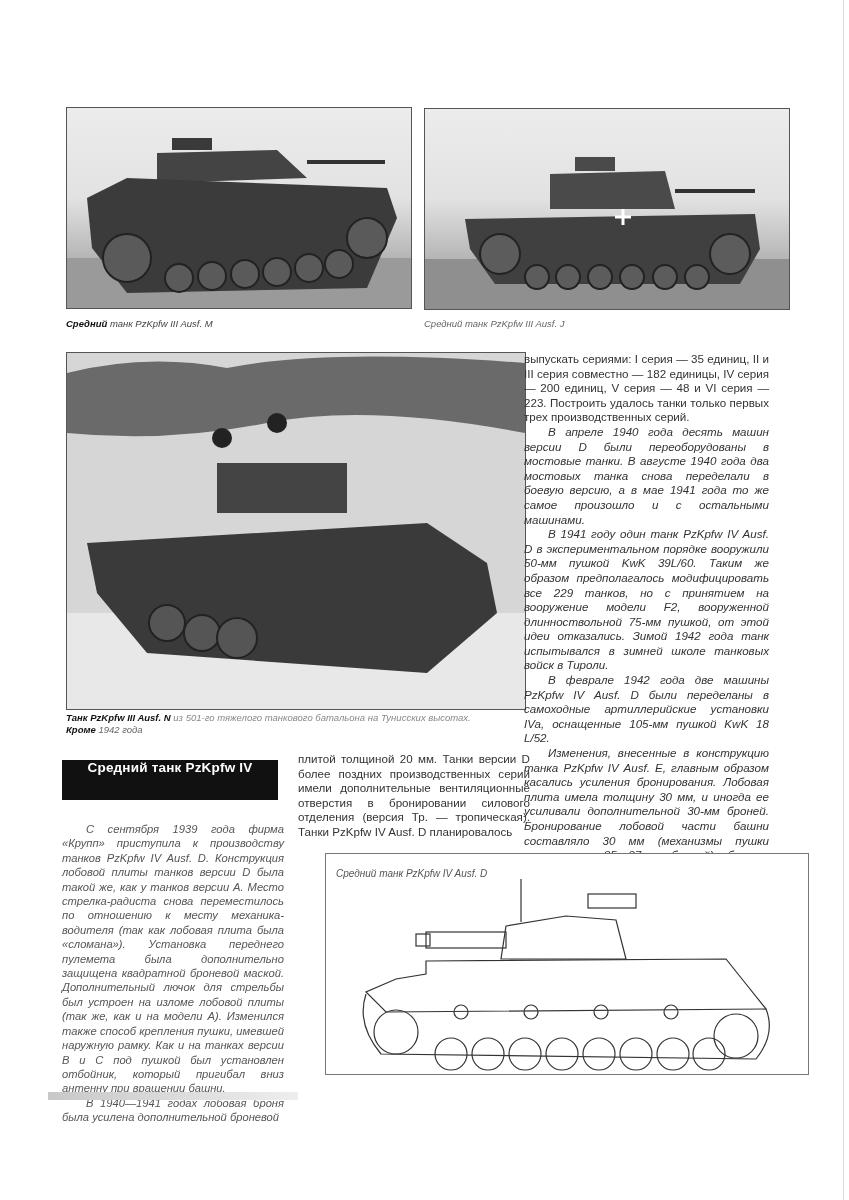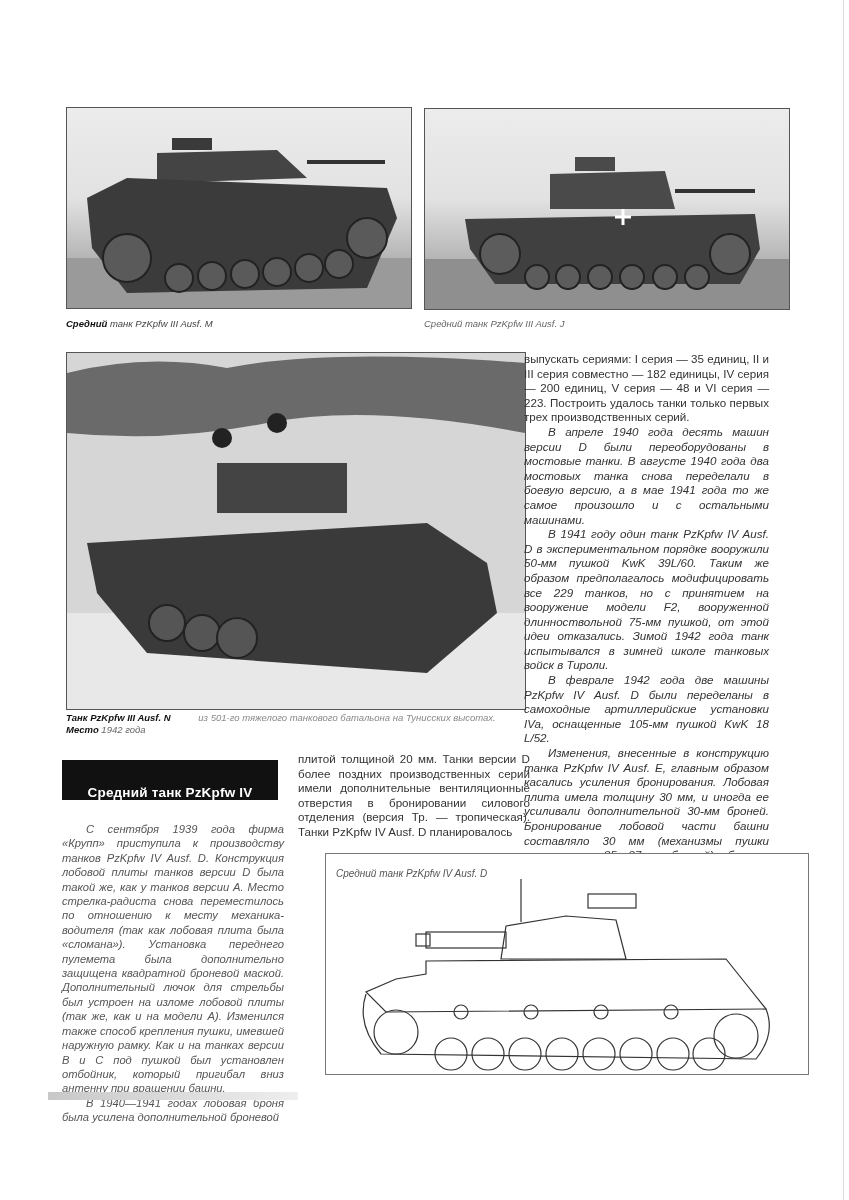--- a/index.html
+++ b/index.html
@@ -19,21 +19,21 @@
     .col {
       position: absolute; font-size: 11.6px; line-height: 14.6px; text-align: justify; color: #333;
       font-family: "Liberation Sans", sans-serif;
     }
     .col p { margin: 0; text-indent: 0; }
     .col p.ind { text-indent: 24px; font-style: italic; }
     .col-left { color: #3a3a3a; }
     .col-left p { color: #555; }
     .heading-box {
       position: absolute; left: 62px; top: 760px; width: 216px; height: 40px;
-      background: #111; color: #fff; display: flex; align-items: flex-end; justify-content: center;
+      background: #111; color: #fff; display: flex; align-items: flex-start; justify-content: center;
       font-weight: bold; font-size: 13.5px; letter-spacing: 0.2px;
     }
     .drawing {
       position: absolute; left: 305px; top: 853px; width: 482px; height: 220px;
       border: 1px solid #777; background: #fff; overflow: hidden; margin-left: 20px;
     }
     .drawing .dcap {
       position: absolute; left: 10px; top: 14px; font-style: italic; font-size: 10px; color: #555;
     }
     .drawing svg { position: absolute; left: 0; top: 0; width: 100%; height: 100%; }
@@ -105,22 +105,22 @@
     <circle cx="155" cy="85" r="10" fill="#222"></circle>
     <circle cx="210" cy="70" r="10" fill="#222"></circle>
     <g fill="#555" stroke="#222" stroke-width="2">
       <circle cx="100" cy="270" r="18"></circle>
         <circle cx="135" cy="280" r="18"></circle>
         <circle cx="170" cy="285" r="20"></circle>
     </g>
   </svg>
 </div>
 <div class="caption" style="left:66px; top:712px; width:470px;">
-  <b>Танк PzKpfw III Ausf. N</b><span style="color:#888;padding-left:25px;"> из 501-го тяжелого танкового батальона на Тунисских высотах.</span><br>
-  <b>Место</b><span style="color:#666;"> 1942 года</span>
+  <b>Танк PzKpfw III Ausf. N</b><span style="color:#888;"> из 501-го тяжелого танкового батальона на Тунисских высотах.</span><br>
+  <b>Кроме</b><span style="color:#666;"> 1942 года</span>
 </div>
 
 <div class="col" style="left:524px; top:352px; width:245px;">
   <p>выпускать сериями: I серия — 35 единиц, II и III серия совместно — 182 единицы, IV серия — 200 единиц, V серия — 48 и VI серия — 223. Построить удалось танки только первых трех производственных серий.</p>
   <p class="ind">В апреле 1940 года десять машин версии D были переоборудованы в мостовые танки. В августе 1940 года два мостовых танка снова переделали в боевую версию, а в мае 1941 года то же самое произошло и с остальными машинами.</p>
   <p class="ind">В 1941 году один танк PzKpfw IV Ausf. D в экспериментальном порядке вооружили 50-мм пушкой KwK 39L/60. Таким же образом предполагалось модифицировать все 229 танков, но с принятием на вооружение модели F2, вооруженной длинноствольной 75-мм пушкой, от этой идеи отказались. Зимой 1942 года танк испытывался в зимней школе танковых войск в Тироли.</p>
   <p class="ind">В феврале 1942 года две машины PzKpfw IV Ausf. D были переделаны в самоходные артиллерийские установки IVa, оснащенные 105-мм пушкой KwK 18 L/52.</p>
   <p class="ind">Изменения, внесенные в конструкцию танка PzKpfw IV Ausf. E, главным образом касались усиления бронирования. Лобовая плита имела толщину 30 мм, и иногда ее усиливали дополнительной 30-мм броней. Бронирование лобовой части башни составляло 30 мм (механизмы пушки защищались 35—37-мм броней), бортов корпуса и башни — 20 мм, днища и кормы корпуса —15 мм. Кроме</p>
 </div>
 

